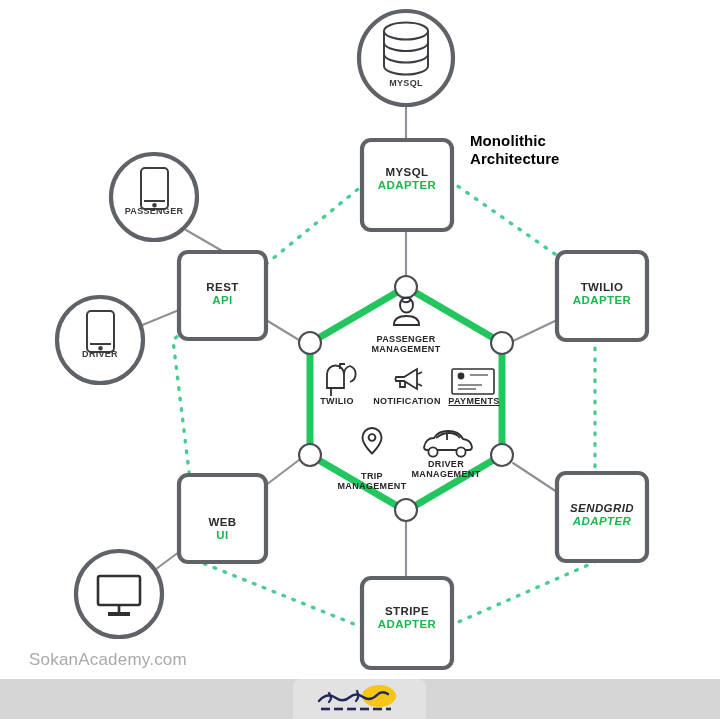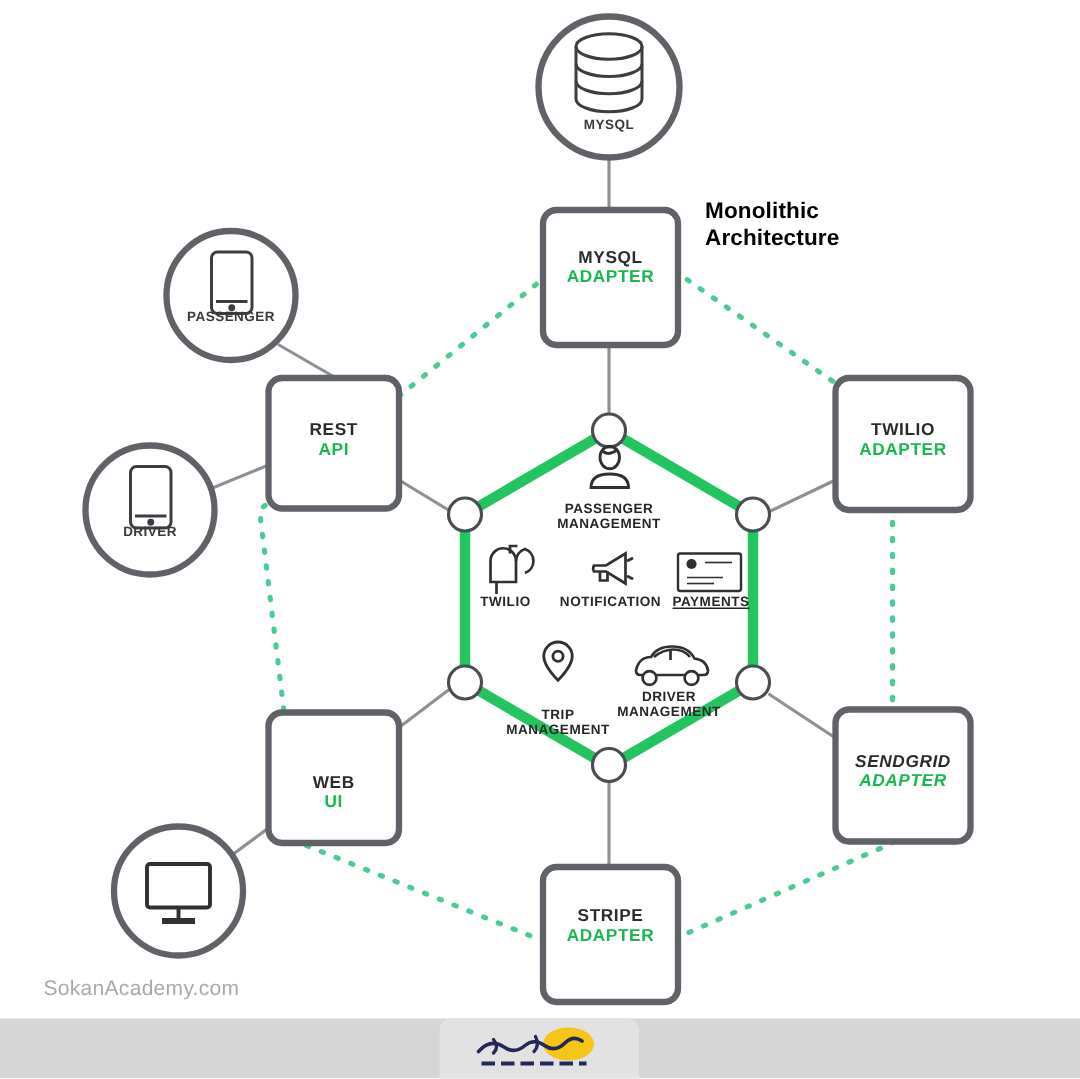--- a/index.html
+++ b/index.html
@@ -28,21 +28,21 @@
   .box-lbl .sub{color:#18b84e;display:block;}
   .circ-lbl{font-size:9px;font-weight:bold;letter-spacing:.3px;color:#3a3a3a;}
   .mod-lbl{font-size:9px;font-weight:bold;letter-spacing:.35px;color:#262626;}
   .title{
     position:absolute;
     font-size:15px;font-weight:bold;color:#000000;
     line-height:1.22;text-align:left;letter-spacing:.1px;
   }
   .watermark{
     position:absolute;
-    font-size:14px;color:#a9a9a9;font-weight:normal;
+    font-size:17px;color:#a9a9a9;font-weight:normal;
     letter-spacing:.2px;
   }
   .footer-bar{
     position:absolute;left:0;bottom:0;width:720px;height:40px;
     background:#d6d6d6;
   }
   .footer-logo{
     position:absolute;left:293px;bottom:0px;width:133px;height:40px;
     background:#e2e2e2;border-radius:8px 8px 0 0;
     display:flex;align-items:center;justify-content:center;

